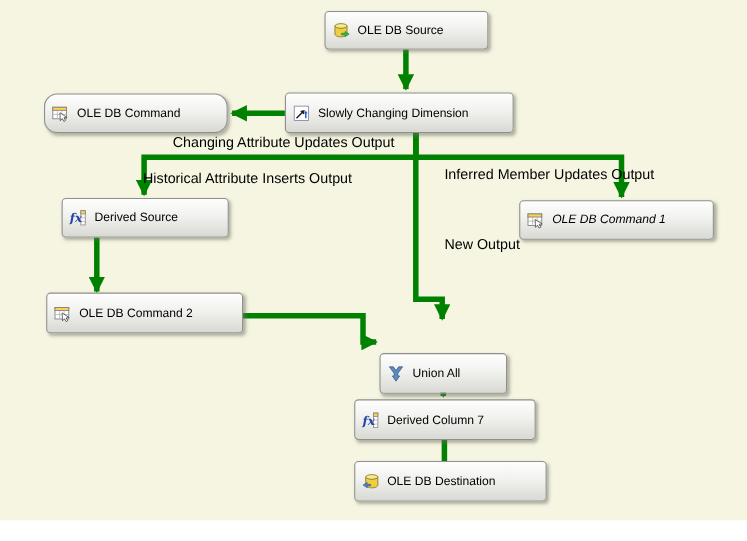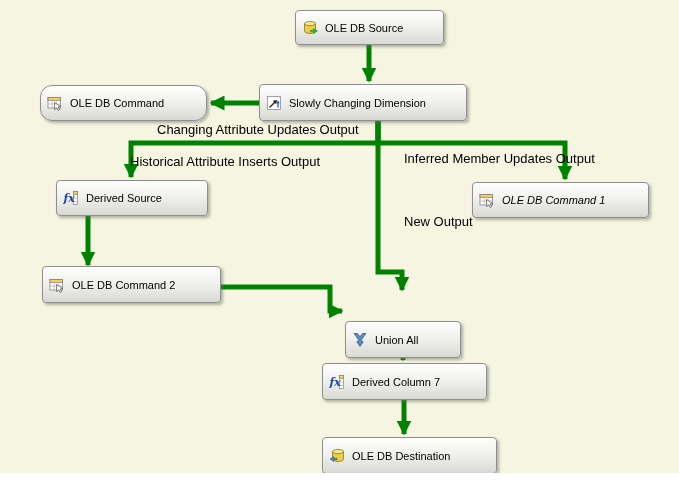--- a/index.html
+++ b/index.html
@@ -144,21 +144,21 @@
         <rect x="10.5" y="1.5" width="4" height="13" fill="#ffffff" stroke="#808080" stroke-width="0.7"></rect>
         <rect x="10.5" y="1.5" width="4" height="3" fill="#ffd24d" stroke="#808080" stroke-width="0.7"></rect>
         <line x1="10.5" y1="8" x2="14.5" y2="8" stroke="#b0b0b0" stroke-width="0.7"></line>
         <line x1="10.5" y1="11.5" x2="14.5" y2="11.5" stroke="#b0b0b0" stroke-width="0.7"></line>
         <text x="0.5" y="12" font-size="11" font-style="italic" font-weight="bold" fill="#2244aa" font-family="'DejaVu Serif', serif">fx</text>
       </svg>
     </span>
     <span class="node-label">Derived Column 7</span>
   </div>
 
-  <div class="node" style="left:322px;top:437px;width:175px;height:37px;">
+  <div class="node" style="left:322px;top:419px;width:175px;height:37px;">
     <span class="icon">
       <svg width="16" height="16" viewBox="0 0 16 16">
         <path d="M3.5,3.6 V11 c0,1.4 2.4,2.5 5.5,2.5 s5.5,-1.1 5.5,-2.5 V3.6" fill="#eecf44" stroke="#7a6a10" stroke-width="0.7"></path>
         <ellipse cx="9" cy="3.6" rx="5.5" ry="2.1" fill="#f7e98e" stroke="#7a6a10" stroke-width="0.7"></ellipse>
         <path d="M8,10.2 H4.8 V8.6 L1,11 l3.8,2.4 V11.8 H8 z" fill="#4f81d0" stroke="#2a4a8a" stroke-width="0.5"></path>
       </svg>
     </span>
     <span class="node-label">OLE DB Destination</span>
   </div>
 

